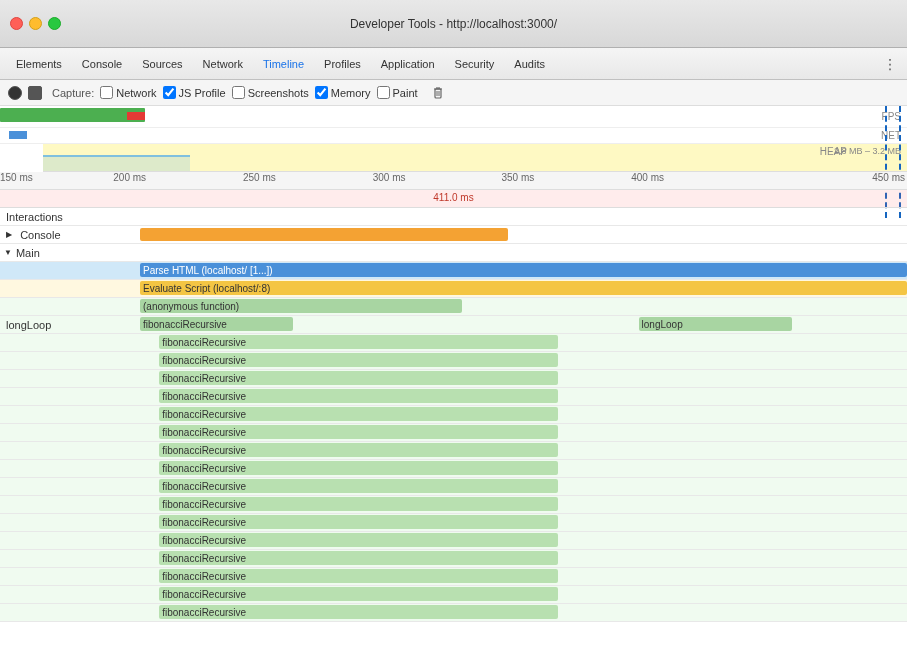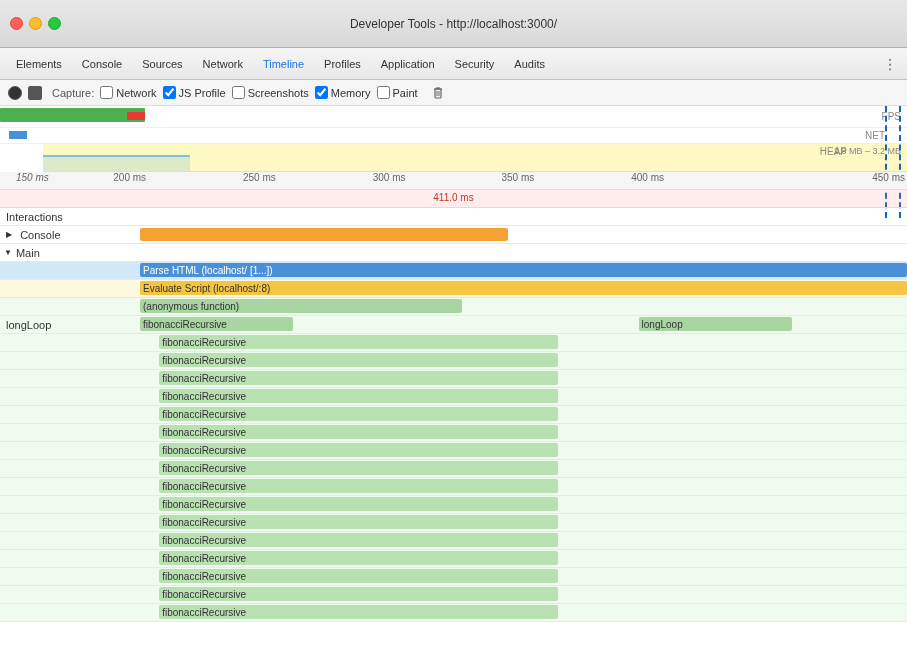--- a/index.html
+++ b/index.html
@@ -280,36 +280,36 @@
       <div style="position:absolute; top:2px; left:0; width:16%; height:14px; background:#4caf50; border-radius:1px;"></div>
 
       <div style="position:absolute; top:6px; left:14%; width:2%; height:8px; background:#e53935;"></div>
       <span class="fps-label" style="position:absolute; right:6px; top:5px; font-size:10px; color:#888;">FPS</span>
     </div>
 
 
     <div style="height:16px; background:#fff; position:relative; border-bottom:1px solid #eee;">
 
       <div style="position:absolute; top:3px; left:1%; width:2%; height:8px; background:#4a90d9;"></div>
-      <span class="net-label" style="position:absolute; right:22px; top:2px; font-size:10px; color:#888;">NET</span>
+      <span class="net-label" style="position:absolute; right:6px; top:2px; font-size:10px; color:#888;">NET</span>
     </div>
 
     <div style="height:28px; background:#fef9c3; position:relative; border-bottom:1px solid #ddd;margin-left:43px;">
 
       <div style="position:absolute; bottom:0; left:0; width:17%; height:16px; background:rgba(33,150,243,0.15); border-top:2px solid rgba(33,150,243,0.5);"></div>
       <div style="position:absolute; top:2px; right:6px; font-size:9px; color:#888;">2.8 MB – 3.2 MB</div>
       <span style="position:absolute; right:60px; top:2px; font-size:10px; color:#888; font-weight:500;">HEAP</span>
     </div>
 
     <div class="dashed-vline" style="right:20px; top:0; height:112px;"></div>
     <div class="dashed-vline" style="right:6px; top:0; height:112px;"></div>
   </div>
 
   <div style="background:#f5f5f5; border-bottom:1px solid #ddd; height:18px; position:relative;">
-    <span style="position:absolute; left:0%; font-size:10px; color:#666; padding-left:16px;font-style:italic;">150 ms</span>
+    <span style="position:absolute; left:0%; font-size:10px; color:#666; padding-left:0;">150 ms</span>
     <span style="position:absolute; left:14.3%; font-size:10px; color:#666; transform:translateX(-50%)">200 ms</span>
     <span style="position:absolute; left:28.6%; font-size:10px; color:#666; transform:translateX(-50%)">250 ms</span>
     <span style="position:absolute; left:42.9%; font-size:10px; color:#666; transform:translateX(-50%)">300 ms</span>
     <span style="position:absolute; left:57.1%; font-size:10px; color:#666; transform:translateX(-50%)">350 ms</span>
     <span style="position:absolute; left:71.4%; font-size:10px; color:#666; transform:translateX(-50%)">400 ms</span>
     <span style="position:absolute; right:2px; font-size:10px; color:#666;">450 ms</span>
   </div>
 
   <div style="background:rgba(255,100,100,0.12); border-bottom:1px solid #ddd; height:18px; position:relative;">
     <span style="position:absolute; left:50%; transform:translateX(-50%); top:2px; font-size:10px; color:#c0392b; font-weight:500;">411.0 ms</span>

